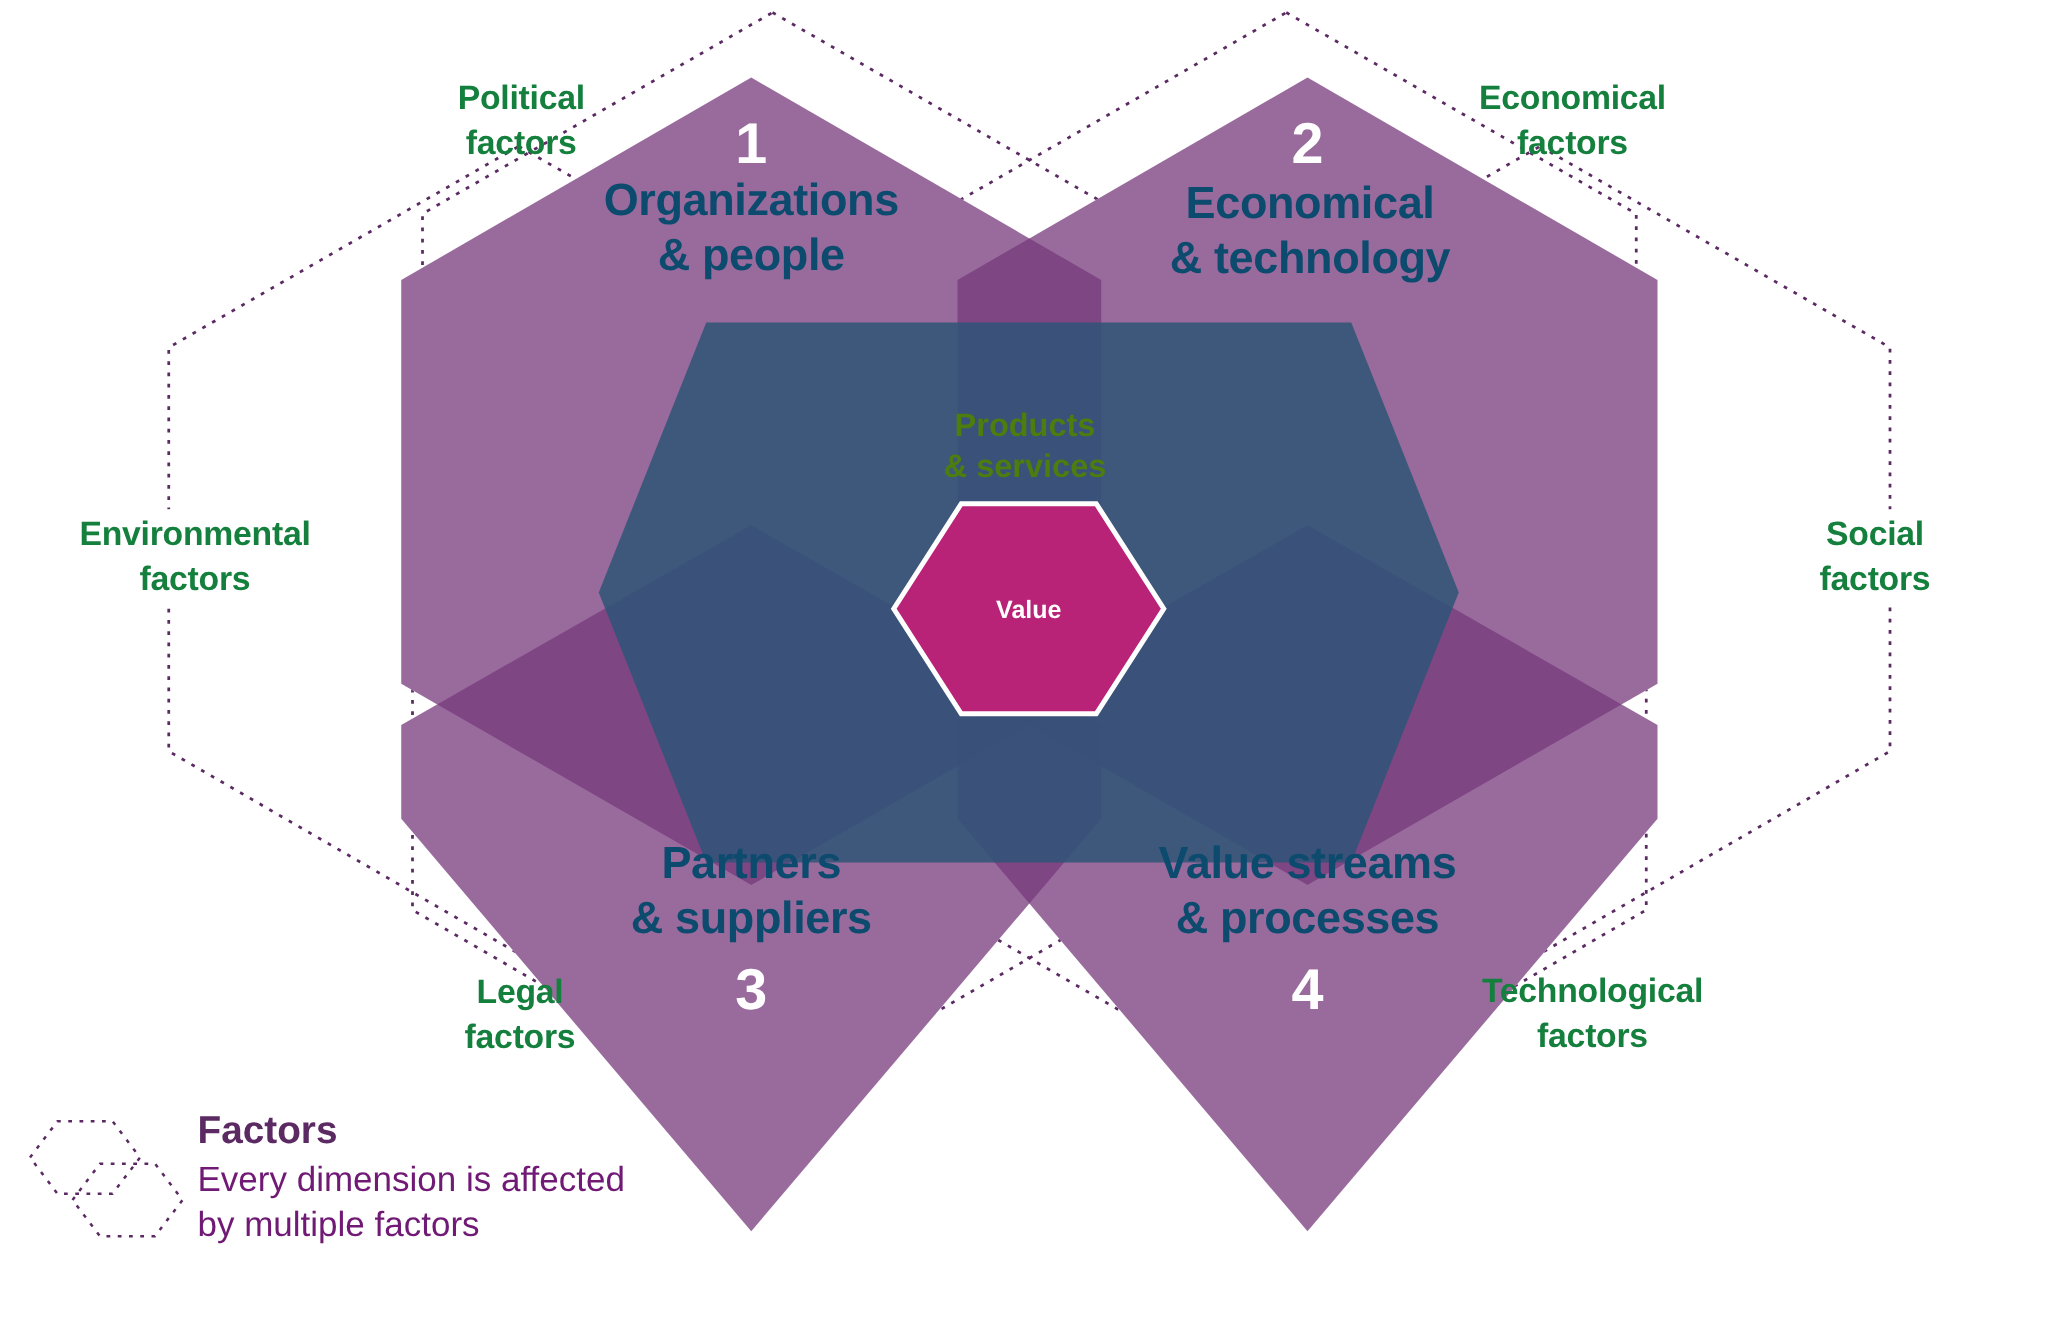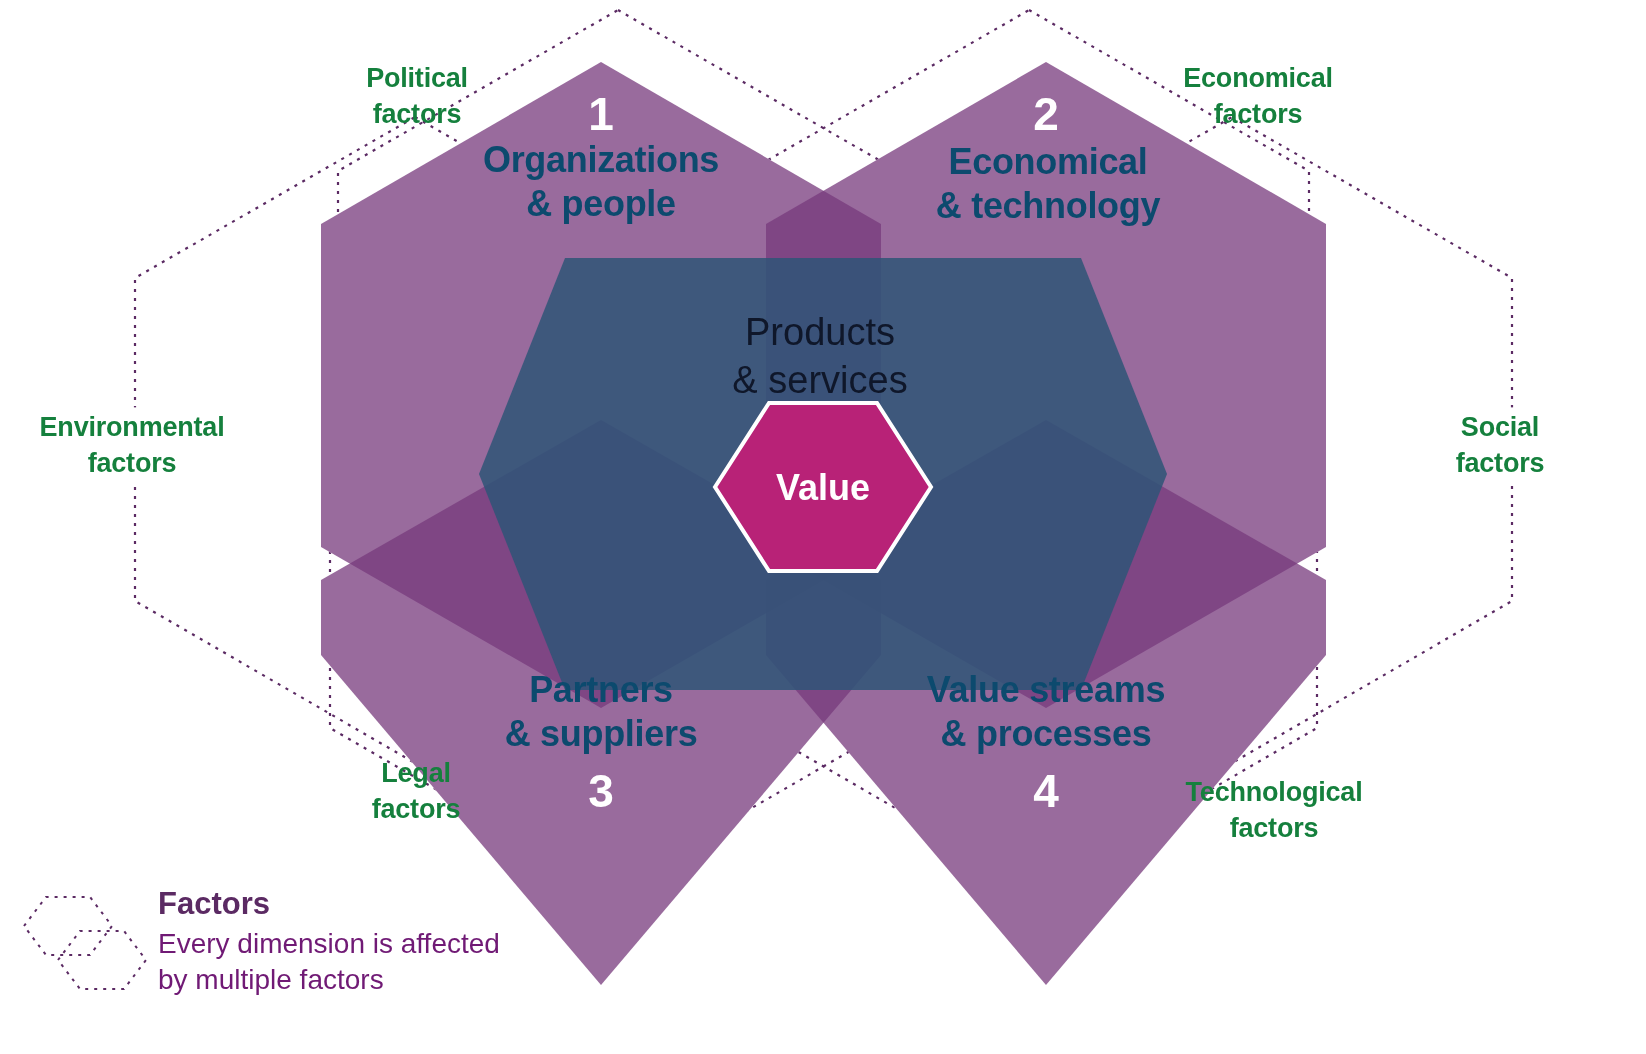--- a/index.html
+++ b/index.html
@@ -26,30 +26,30 @@
     color: #0c4a6e;
     font-weight: bold;
     font-size: 36px;
     line-height: 1.22;
     white-space: nowrap;
     letter-spacing: -0.3px;
   }
   .dim-label span, .factor-label span { display: block; }
 
   .core-label {
-    color: #0f172a;
-    font-weight: normal;
-    font-size: 38px;
+    color: #4d7c0f;
+    font-weight: bold;
+    font-size: 26px;
     line-height: 1.25;
     white-space: nowrap;
   }
   .value-label {
     color: #ffffff;
     font-weight: bold;
-    font-size: 36px;
+    font-size: 20px;
     line-height: 1;
     white-space: nowrap;
   }
 
   .factor-label {
     color: #15803d;
     font-weight: bold;
     font-size: 27px;
     line-height: 1.32;
     white-space: nowrap;
@@ -148,29 +148,29 @@
   <div class="abs value-label" style="left:823px;top:488px">Value</div>
 
   <div class="abs factor-label" style="left:417px;top:97px">
     <span>Political</span>
     <span>factors</span>
   </div>
   <div class="abs factor-label" style="left:1258px;top:97px">
     <span>Economical</span>
     <span>factors</span>
   </div>
-  <div class="abs factor-label bg" style="left:132px;top:446px">
+  <div class="abs factor-label bg" style="left:156px;top:446px">
     <span>Environmental</span>
     <span>factors</span>
   </div>
   <div class="abs factor-label bg" style="left:1500px;top:446px">
     <span>Social</span>
     <span>factors</span>
   </div>
-  <div class="abs factor-label" style="left:416px;top:792px">
+  <div class="abs factor-label" style="left:416px;top:812px">
     <span>Legal</span>
     <span>factors</span>
   </div>
   <div class="abs factor-label" style="left:1274px;top:811px">
     <span>Technological</span>
     <span>factors</span>
   </div>
 
   <div class="legend-title">Factors</div>
   <div class="legend-desc">

